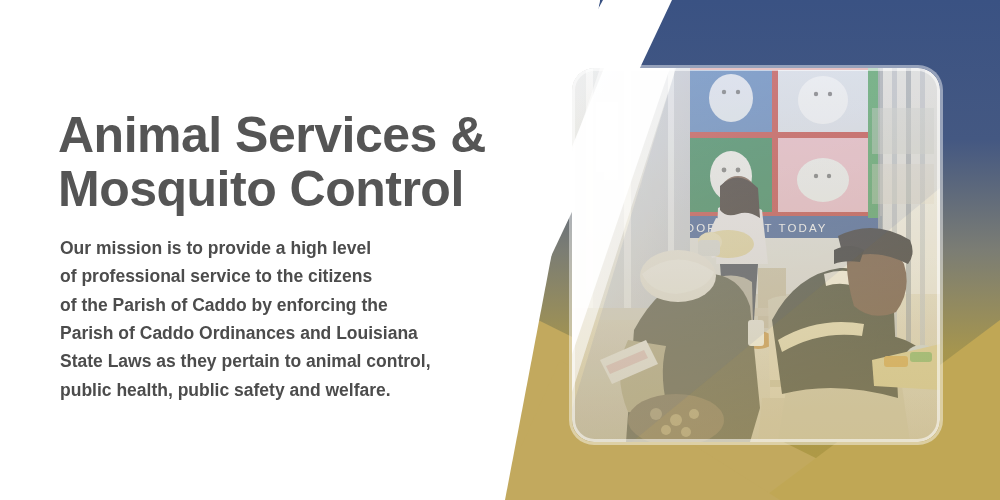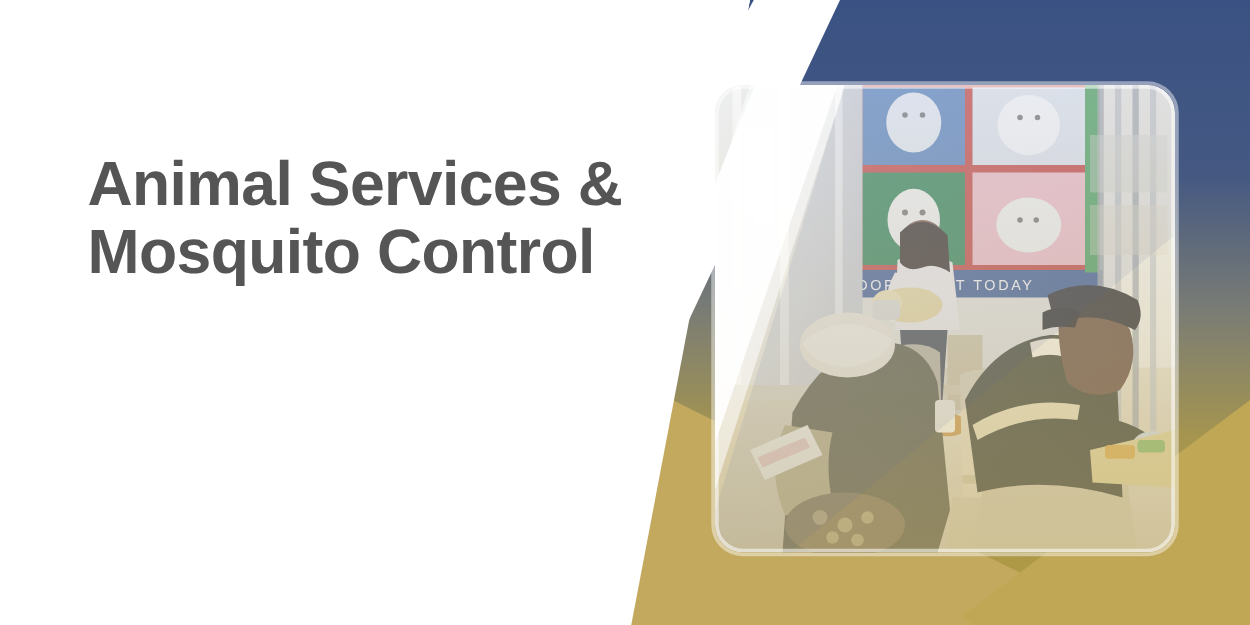--- a/index.html
+++ b/index.html
@@ -30,21 +30,21 @@
   
   .wedge{position:absolute;inset:0;pointer-events:none;}
 
   
   .text-col{
     position:absolute;
     left:58px;top:108px;
     width:470px;
   }
   .headline{
-    margin:12px;
+    margin:0;
     font-size:50px;
     line-height:1.08;
     font-weight:700;
     letter-spacing:-0.5px;
     color:#555555;
     white-space:pre-line;
   }
   .body-copy{
     margin:18px 0 0 2px;
     font-size:17.5px;
@@ -273,15 +273,21 @@
     </svg>
   </div>
 
   <svg class="wedge" viewBox="0 0 1000 500" preserveAspectRatio="none">
     <polygon points="601,0 640,0 560,220 520,240" fill="#ffffff" opacity="0.0"></polygon>
   </svg>
 
   <div class="text-col">
     <h1 class="headline">Animal Services &amp;
 Mosquito Control</h1>
+    <p class="body-copy">Our mission is to provide a high level
+of professional service to the citizens
+of the Parish of Caddo by enforcing the
+Parish of Caddo Ordinances and Louisiana
+State Laws as they pertain to animal control,
+public health, public safety and welfare.</p>
   </div>
 
 </div>
 
 </body></html>

